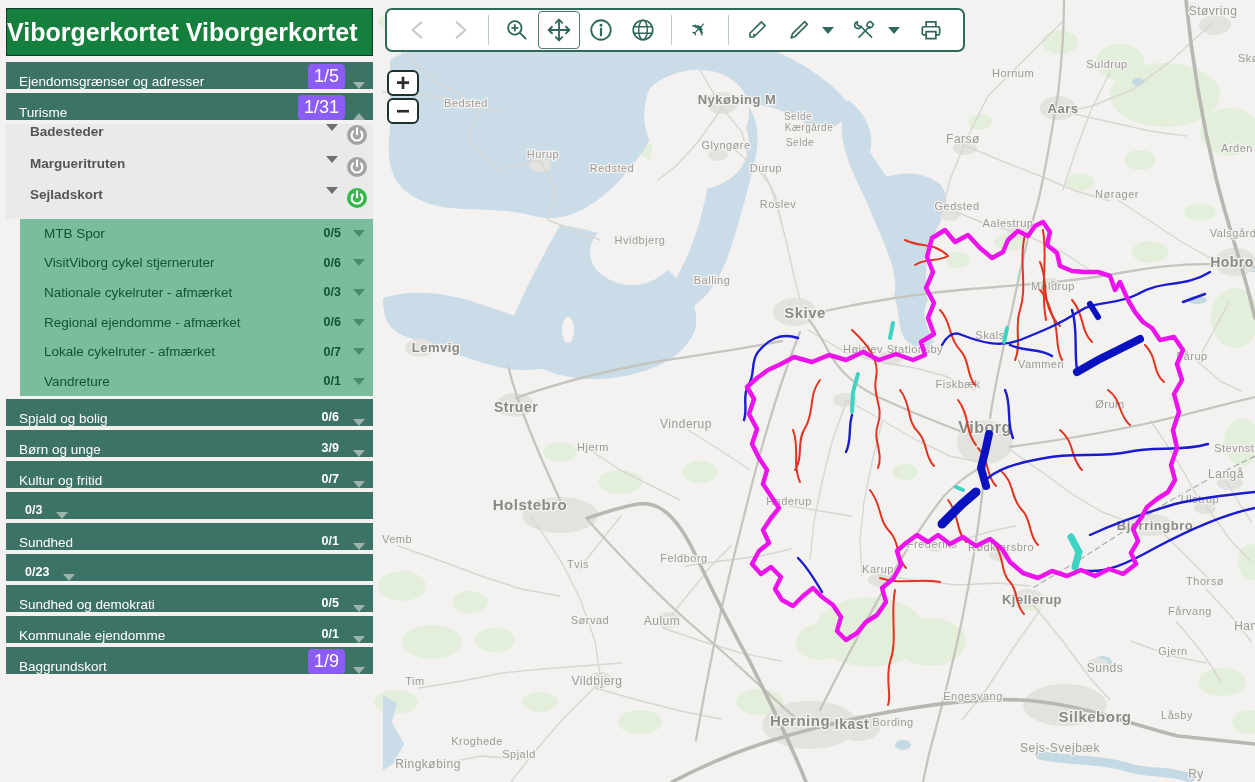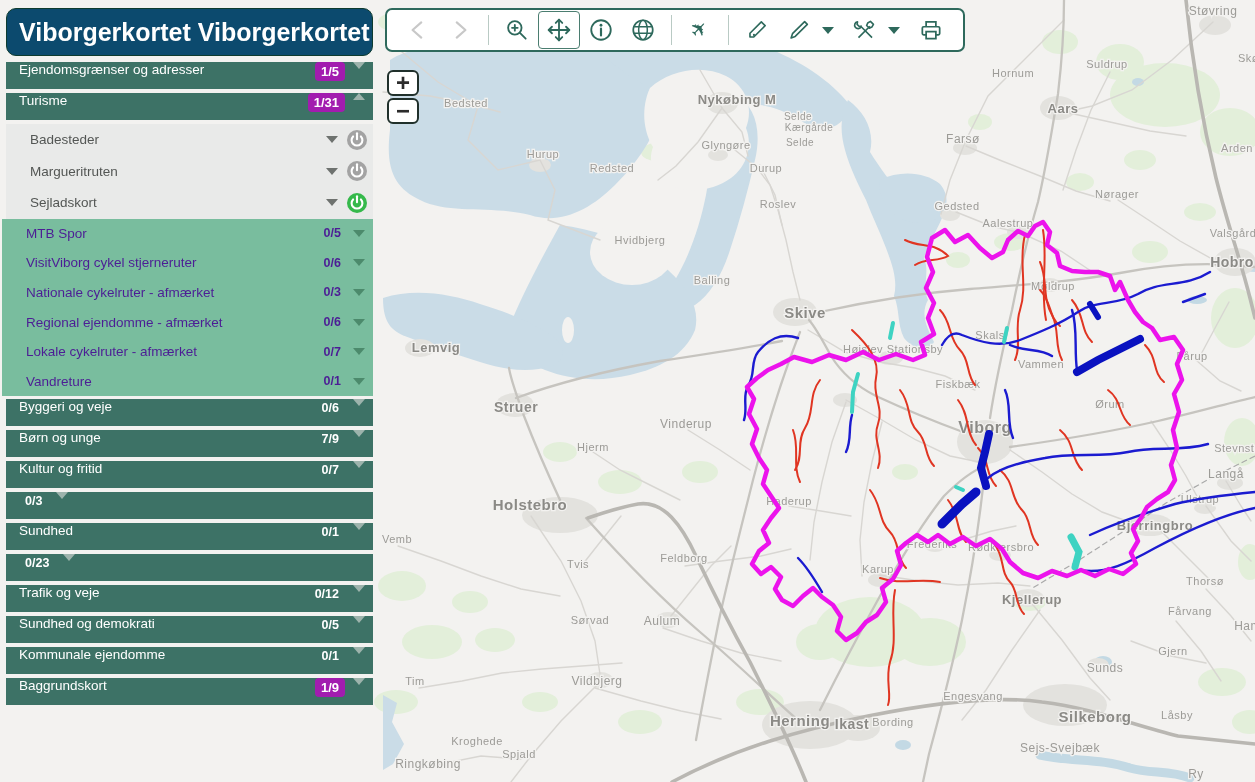--- a/index.html
+++ b/index.html
@@ -3,39 +3,39 @@
 <meta charset="utf-8">
 <style>
   html,body{margin:0;padding:0}
   body{width:1255px;height:782px;overflow:hidden;position:relative;
        font-family:"Liberation Sans",sans-serif;background:#f3f2f0}
   #map-wrap{position:absolute;inset:0}
   #map-wrap svg{display:block}
 
   
   #sidebar{position:absolute;top:0;left:0;width:373px;z-index:5}
-  .app-title{margin:8px 0 6px 6px;height:46px;background:#0c4a6e;border:1px solid #0e3b2f;
-             border-radius:10px;display:flex;align-items:center;padding-left:12px;
+  .app-title{margin:8px 0 6px 6px;height:46px;background:#15803d;border:1px solid #0e3b2f;
+             border-radius:0;display:flex;align-items:center;padding-left:0;
              color:#fff;font-size:25px;font-weight:bold;white-space:nowrap}
   .cat-row{margin:0 0 4px 6px;height:27px;background:rgba(46,104,91,.93);
-           display:flex;align-items:flex-start;color:#fff;font-size:13.5px;
+           display:flex;align-items:flex-end;color:#fff;font-size:13.5px;
            padding:0 6px 0 13px;cursor:pointer}
   .cat-row .lbl{flex:1;white-space:nowrap;overflow:hidden}
-  .badge{background:#a21caf;border-radius:4px;padding:2px 6px;font-weight:bold;font-size:13px;color:#fff}
+  .badge{background:#8b5cf6;border-radius:4px;padding:2px 6px;font-weight:normal;font-size:18px;color:#fff}
   .plain-count{padding:2px 6px;font-weight:bold;font-size:12.5px;color:#fff}
   .chev{width:0;height:0;border-left:6px solid transparent;border-right:6px solid transparent;
         border-top:7px solid #9db3ac;margin:0 2px 0 8px;flex:none}
   .chev.up{border-top:none;border-bottom:7px solid #9db3ac}
-  .layer-row{margin-left:6px;height:31.5px;background:#e9eae9;display:flex;align-items:center;
-             padding:0 5px 0 24px;color:#53565  4;color:#535654;font-weight:normal;font-size:13.5px;cursor:pointer}
+  .layer-row{margin-left:6px;height:31.5px;background:#e9eae9;display:flex;align-items:flex-start;
+             padding:0 5px 0 24px;color:#53565  4;color:#535654;font-weight:bold;font-size:13.5px;cursor:pointer}
   .layer-row .lbl{flex:1}
   .layer-row .chev{border-top-color:#6e726f;margin-right:6px}
   .power{width:22px;height:22px;flex:none;margin-left:2px;cursor:pointer}
-  .group-row{margin-left:2px;height:29.6px;background:#79bd9e;display:flex;align-items:center;
-             padding:0 6px 0 24px;color:#4c1d95;font-size:13.5px;cursor:pointer}
+  .group-row{margin-left:20px;height:29.6px;background:#79bd9e;display:flex;align-items:center;
+             padding:0 6px 0 24px;color:#14532d;font-size:13.5px;cursor:pointer}
   .group-row .lbl{flex:1}
   .group-row .cnt{font-size:12.5px;font-weight:bold;padding-right:4px}
   .group-row .chev{border-top-color:#4c8a6c}
   .gap{height:3px}
 
   
   #toolbar{position:absolute;left:385px;top:8px;width:580px;height:44px;background:#fff;
            border:2px solid #2e695c;border-radius:7px;z-index:4;display:flex;align-items:center;
            padding:0 10px;box-sizing:border-box}
   .tbtn{width:40px;height:36px;display:flex;align-items:center;justify-content:center;
@@ -388,50 +388,45 @@
       </div>
       <div class="group-row">
         <div class="lbl">Vandreture</div>
         <div class="cnt">0/1</div>
         <div class="chev"></div>
       </div>
     </div>
   <div class="gap"></div>
   <div id="cats-bottom">
       <div class="cat-row">
-        <div class="lbl">Byggeri og veje</div>
+        <div class="lbl">Spjald og bolig</div>
         <div class="plain-count">0/6</div>
         <div class="chev"></div>
       </div>
       <div class="cat-row">
         <div class="lbl">Børn og unge</div>
-        <div class="plain-count">7/9</div>
+        <div class="plain-count">3/9</div>
         <div class="chev"></div>
       </div>
       <div class="cat-row">
         <div class="lbl">Kultur og fritid</div>
         <div class="plain-count">0/7</div>
         <div class="chev"></div>
       </div>
       <div class="cat-row">
         <div class="plain-count">0/3</div>
         <div class="chev"></div>
       </div>
       <div class="cat-row">
         <div class="lbl">Sundhed</div>
         <div class="plain-count">0/1</div>
         <div class="chev"></div>
       </div>
       <div class="cat-row">
         <div class="plain-count">0/23</div>
-        <div class="chev"></div>
-      </div>
-      <div class="cat-row">
-        <div class="lbl">Trafik og veje</div>
-        <div class="plain-count">0/12</div>
         <div class="chev"></div>
       </div>
       <div class="cat-row">
         <div class="lbl">Sundhed og demokrati</div>
         <div class="plain-count">0/5</div>
         <div class="chev"></div>
       </div>
       <div class="cat-row">
         <div class="lbl">Kommunale ejendomme</div>
         <div class="plain-count">0/1</div>

